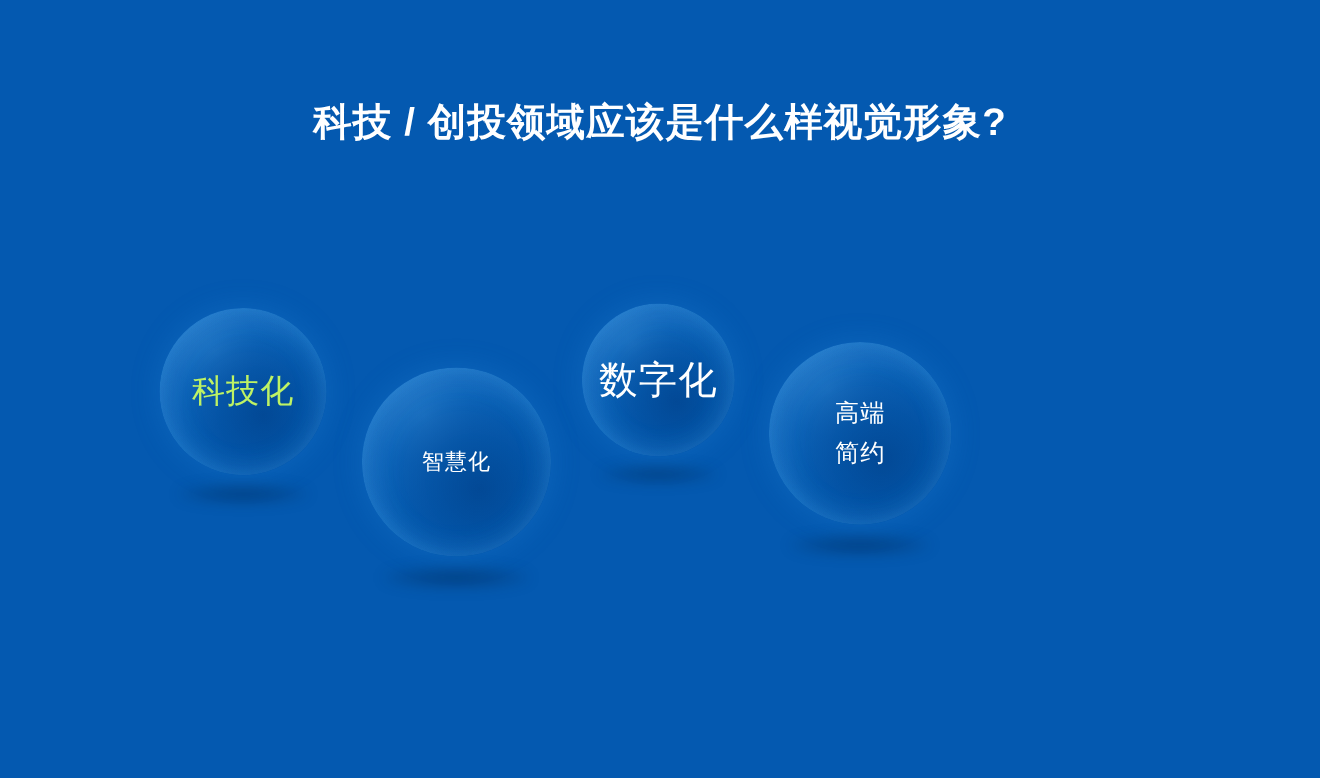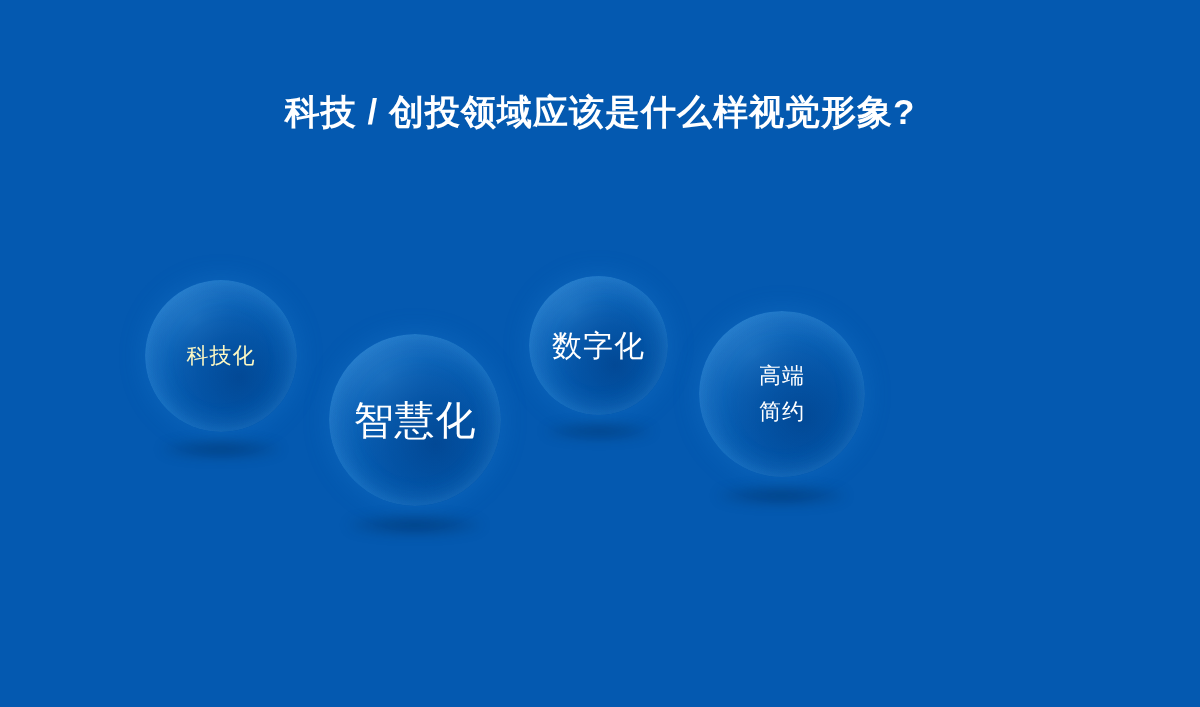--- a/index.html
+++ b/index.html
@@ -119,35 +119,35 @@
 <body style="background: rgb(4, 89, 176);">
 
 <div id="slide" style="background: rgb(4, 89, 176);">
 
   <div id="slide-title">科技 / 创投领域应该是什么样视觉形象?</div>
 
   <div id="bubble-cluster">
       <div class="bubble-wrap" style="left: 145px; top: 280px; width: 152px; height: 152px;">
         <div class="bubble-shadow" style="width: 118.56px; height: 17.48px; top: 160.36px;"></div>
         <div class="bubble" style="width: 152px; height: 152px;"></div>
-        <div class="bubble-label" style="font-size: 22px; line-height: 40px; color: #fef9c3;">
+        <div class="bubble-label" style="font-size: 30px; line-height: 40px; color: #bef264;">
           <span class="line">科技化</span>
         </div>
       </div>
       <div class="bubble-wrap" style="left: 329px; top: 334px; width: 172px; height: 172px;">
         <div class="bubble-shadow" style="width: 134.16px; height: 19.78px; top: 181.46px;"></div>
         <div class="bubble" style="width: 172px; height: 172px;"></div>
-        <div class="bubble-label" style="font-size: 40px; line-height: 42px; color: rgb(255, 255, 255);">
+        <div class="bubble-label" style="font-size: 20px; line-height: 42px; color: rgb(255, 255, 255);">
           <span class="line">智慧化</span>
         </div>
       </div>
       <div class="bubble-wrap" style="left: 529px; top: 276px; width: 139px; height: 139px;">
         <div class="bubble-shadow" style="width: 108.42px; height: 15.985px; top: 146.645px;"></div>
         <div class="bubble" style="width: 139px; height: 139px;"></div>
-        <div class="bubble-label" style="font-size: 30px; line-height: 40px; color: rgb(255, 255, 255); text-align: right;">
+        <div class="bubble-label" style="font-size: 35px; line-height: 40px; color: rgb(255, 255, 255); text-align: right;">
           <span class="line">数字化</span>
         </div>
       </div>
       <div class="bubble-wrap" style="left: 699px; top: 311px; width: 166px; height: 166px;">
         <div class="bubble-shadow" style="width: 129.48px; height: 19.09px; top: 175.13px;"></div>
         <div class="bubble" style="width: 166px; height: 166px;"></div>
         <div class="bubble-label" style="font-size: 22px; line-height: 36px; color: rgb(255, 255, 255);">
           <span class="line">高端</span>
           <span class="line">简约</span>
         </div>

